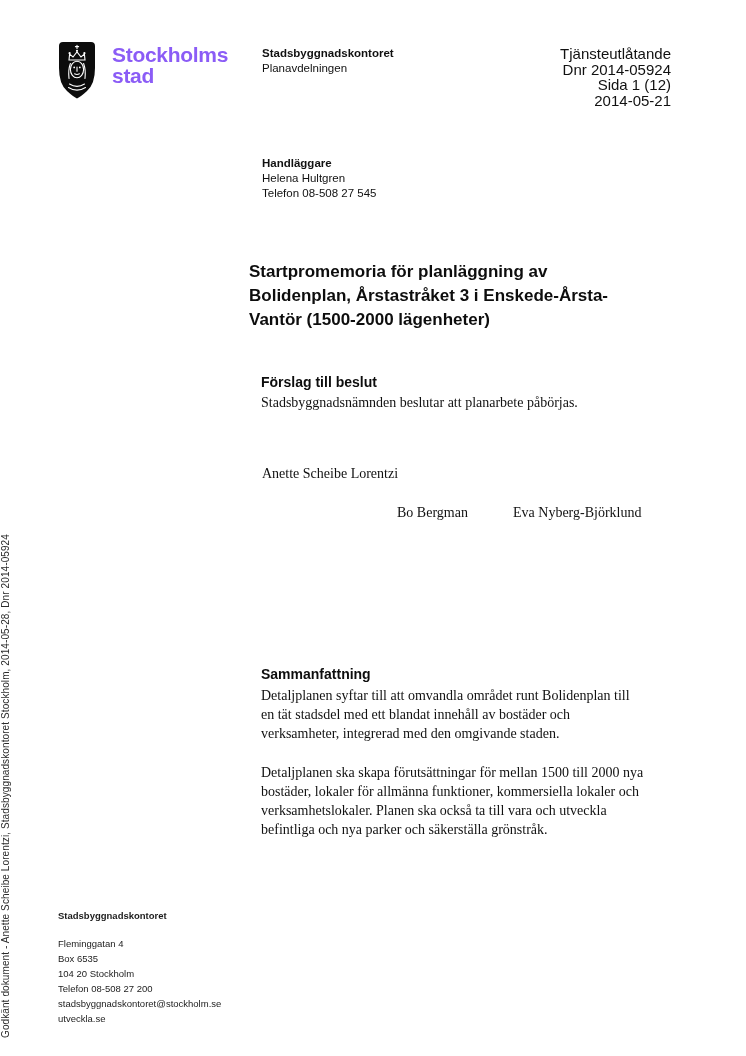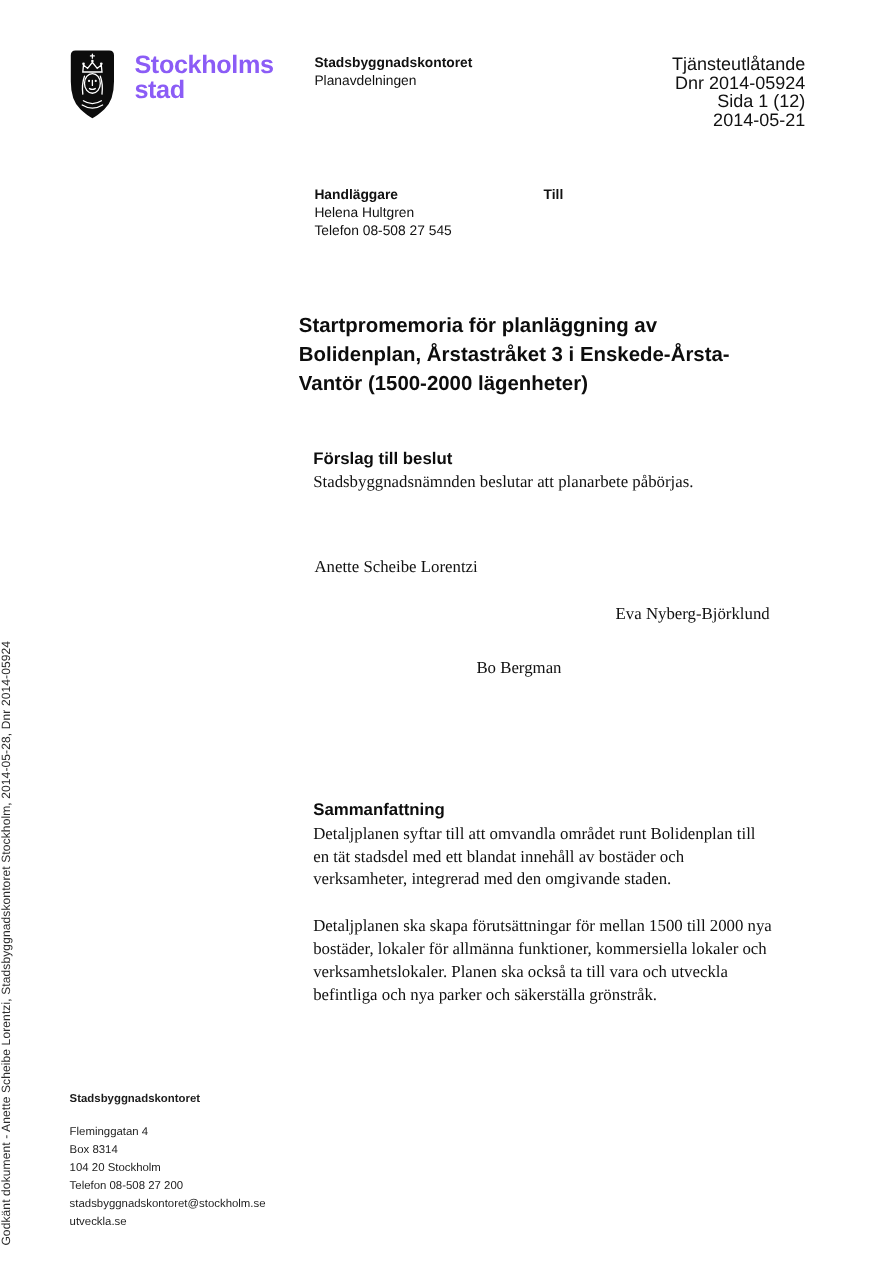--- a/index.html
+++ b/index.html
@@ -44,21 +44,21 @@
     font-weight: 700; font-size: 17px; line-height: 24px;
     color: #0d0d0d;
   }
 
   
   .sec-heading { font-weight: 700; font-size: 14px; line-height: 18px; color: #0d0d0d; }
   .h-beslut { left: 261px; top: 373px; }
   .beslut-body { left: 261px; top: 393px; width: 472px; font-size: 14px; line-height: 19px; }
 
   .sig-primary { left: 262px; top: 466px; font-size: 14px; }
-  .sig-sec-1 { left: 397px; top: 505px; font-size: 14px; margin-top: 45px; }
+  .sig-sec-1 { left: 397px; top: 505px; font-size: 14px; }
   .sig-sec-2 { left: 513px; top: 505px; font-size: 14px; }
 
   .h-sammanfattning { left: 261px; top: 665px; }
   .sum-p1 { left: 261px; top: 686px; width: 478px; font-size: 14px; line-height: 19px; }
   .sum-p2 { left: 261px; top: 763px; width: 478px; font-size: 14px; line-height: 19px; }
 
   
   .footer { left: 58px; top: 908px; font-size: 9.5px; line-height: 15px; color: #1c1c1c; }
   .footer .office { font-weight: 700; margin-bottom: 13px; }
 
@@ -110,21 +110,20 @@
   <div>2014-05-21</div>
 </div>
 
 <div class="abs contact">
   <div class="col col1">
     <div class="lbl">Handläggare</div>
     <div>Helena Hultgren</div>
     <div>Telefon 08-508 27 545</div>
   </div>
   <div class="col col2">
-    <div class="lbl">Till</div>
   </div>
 </div>
 
 <h1 class="abs doc-title pre" style="margin:0">Startpromemoria för planläggning av
 Bolidenplan, Årstastråket 3 i Enskede-Årsta-
 Vantör (1500-2000 lägenheter)</h1>
 
 <div class="abs sec-heading h-beslut">Förslag till beslut</div>
 <div class="abs serif beslut-body">Stadsbyggnadsnämnden beslutar att planarbete påbörjas.</div>
 
@@ -137,20 +136,20 @@
 en tät stadsdel med ett blandat innehåll av bostäder och
 verksamheter, integrerad med den omgivande staden.</p>
 <p class="abs serif pre sum-p2" style="margin:0">Detaljplanen ska skapa förutsättningar för mellan 1500 till 2000 nya
 bostäder, lokaler för allmänna funktioner, kommersiella lokaler och
 verksamhetslokaler. Planen ska också ta till vara och utveckla
 befintliga och nya parker och säkerställa grönstråk.</p>
 
 <div class="abs footer">
   <div class="office">Stadsbyggnadskontoret</div>
   <div>Fleminggatan 4</div>
-  <div>Box 8314</div>
+  <div>Box 6535</div>
   <div>104 20 Stockholm</div>
   <div>Telefon 08-508 27 200</div>
   <div>stadsbyggnadskontoret@stockholm.se</div>
   <div>utveckla.se</div>
 </div>
 
 <div class="abs stamp">Godkänt dokument - Anette Scheibe Lorentzi, Stadsbyggnadskontoret Stockholm, 2014-05-28, Dnr 2014-05924</div>
 
 </body></html>

